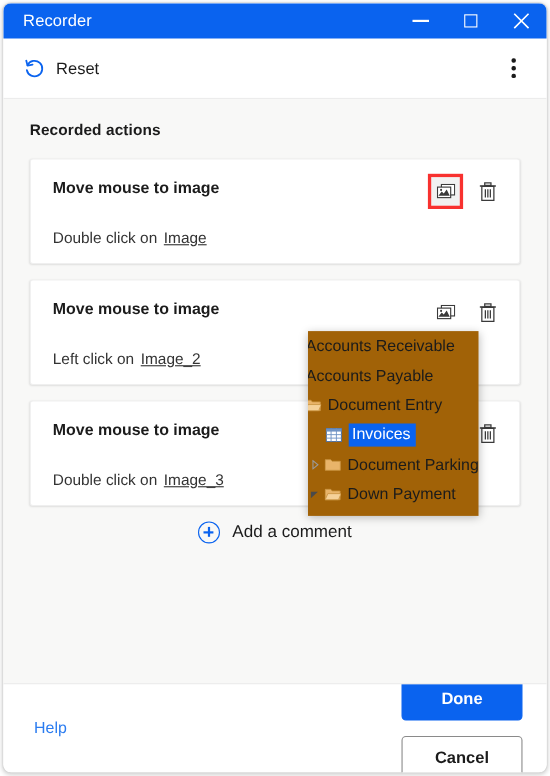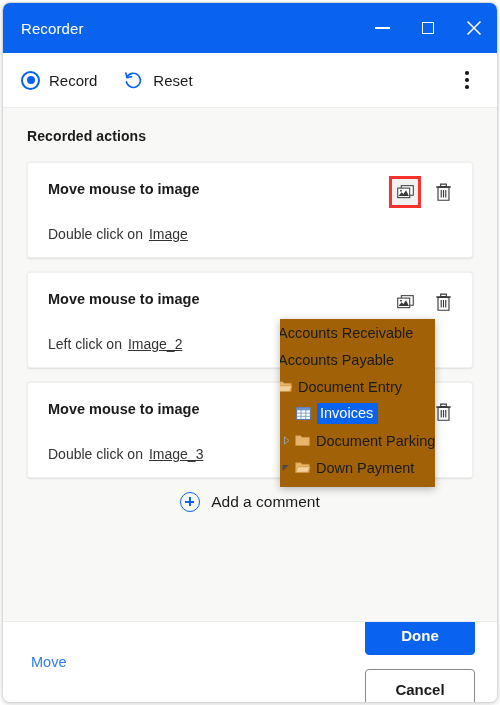--- a/index.html
+++ b/index.html
@@ -23,21 +23,21 @@
     border-radius: 8px;
     box-sizing: border-box;
     overflow: hidden;
     box-shadow: 0 1px 4px rgba(0,0,0,0.18);
     display: flex;
     flex-direction: column;
   }
 
   
   .titlebar {
-    height: 50px;
+    height: 32px;
     background: #0a63ef;
     display: flex;
     align-items: center;
     flex: 0 0 auto;
     position: relative;
   }
   .titlebar-title {
     color: #ffffff;
     font-size: 15px;
     margin-left: 18px;
@@ -329,24 +329,20 @@
       </div>
       <div class="tb-btn tb-close">
         <svg width="16" height="16" viewBox="0 0 16 16">
           <path d="M1.5 1.5 L14.5 14.5 M14.5 1.5 L1.5 14.5" stroke="#ffffff" stroke-width="1.5" fill="none"></path>
         </svg>
       </div>
     </div>
   </div>
 
   <div class="commandbar">
-    <div class="cmd-item">
-      <span class="record-icon"></span>
-      <span class="cmd-label">Record</span>
-    </div>
     <div class="cmd-item">
       <svg width="21" height="21" viewBox="0 0 22 22">
         <path d="M4.2 7.6 A7.4 7.4 0 1 1 3.6 12.4" stroke="#0a63ef" stroke-width="1.7" fill="none" stroke-linecap="round"></path>
         <path d="M3.0 3.2 L4.2 8.0 L9.0 7.0" stroke="#0a63ef" stroke-width="1.7" fill="none" stroke-linecap="round" stroke-linejoin="round"></path>
       </svg>
       <span class="cmd-label">Reset</span>
     </div>
     <div class="kebab">
       <i></i>
       <i></i>
@@ -508,20 +504,20 @@
 
       <div class="tree-row" style="padding-left:36px;">
         
         
       </div>
 
     </div>
   </div>
 
   <div class="footer">
-    <span class="help-link">Move</span>
+    <span class="help-link">Help</span>
     <div class="footer-buttons">
       <div class="btn btn-primary">Done</div>
       <div class="btn btn-secondary">Cancel</div>
     </div>
   </div>
 
 </div>
 
 </body></html>

